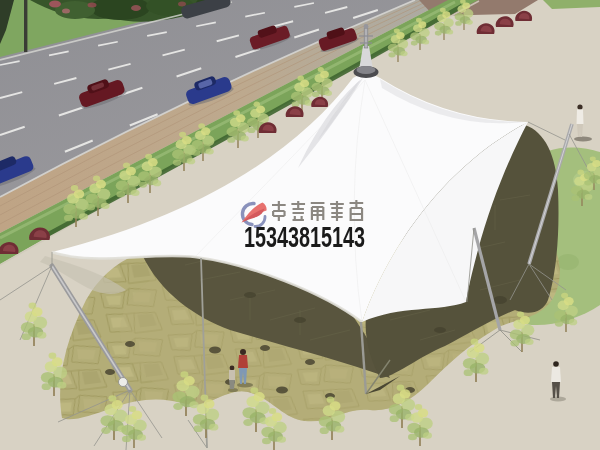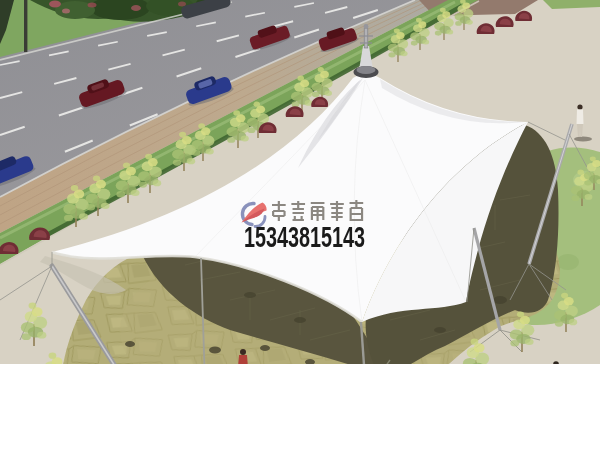--- a/index.html
+++ b/index.html
@@ -1,16 +1,16 @@
 <!DOCTYPE html>
 <html><head>
 <meta charset="utf-8">
 <style>
 html,body{margin:0;padding:0;background:#fff}
-#scene{position:relative;width:600px;height:364px;overflow:hidden;font-family:"Liberation Sans",sans-serif}
+#scene{position:relative;width:600px;height:450px;overflow:hidden;font-family:"Liberation Sans",sans-serif}
 </style>
 </head>
 <body>
 <div id="scene">
 <svg width="600" height="450" viewBox="0 0 600 450">
 <defs>
   <linearGradient id="sidewalkg" x1="0" y1="0" x2="1" y2="0">
     <stop offset="0" stop-color="#bfa485"></stop>
     <stop offset="0.55" stop-color="#bda98e"></stop>
     <stop offset="0.8" stop-color="#b2ab9c"></stop>

